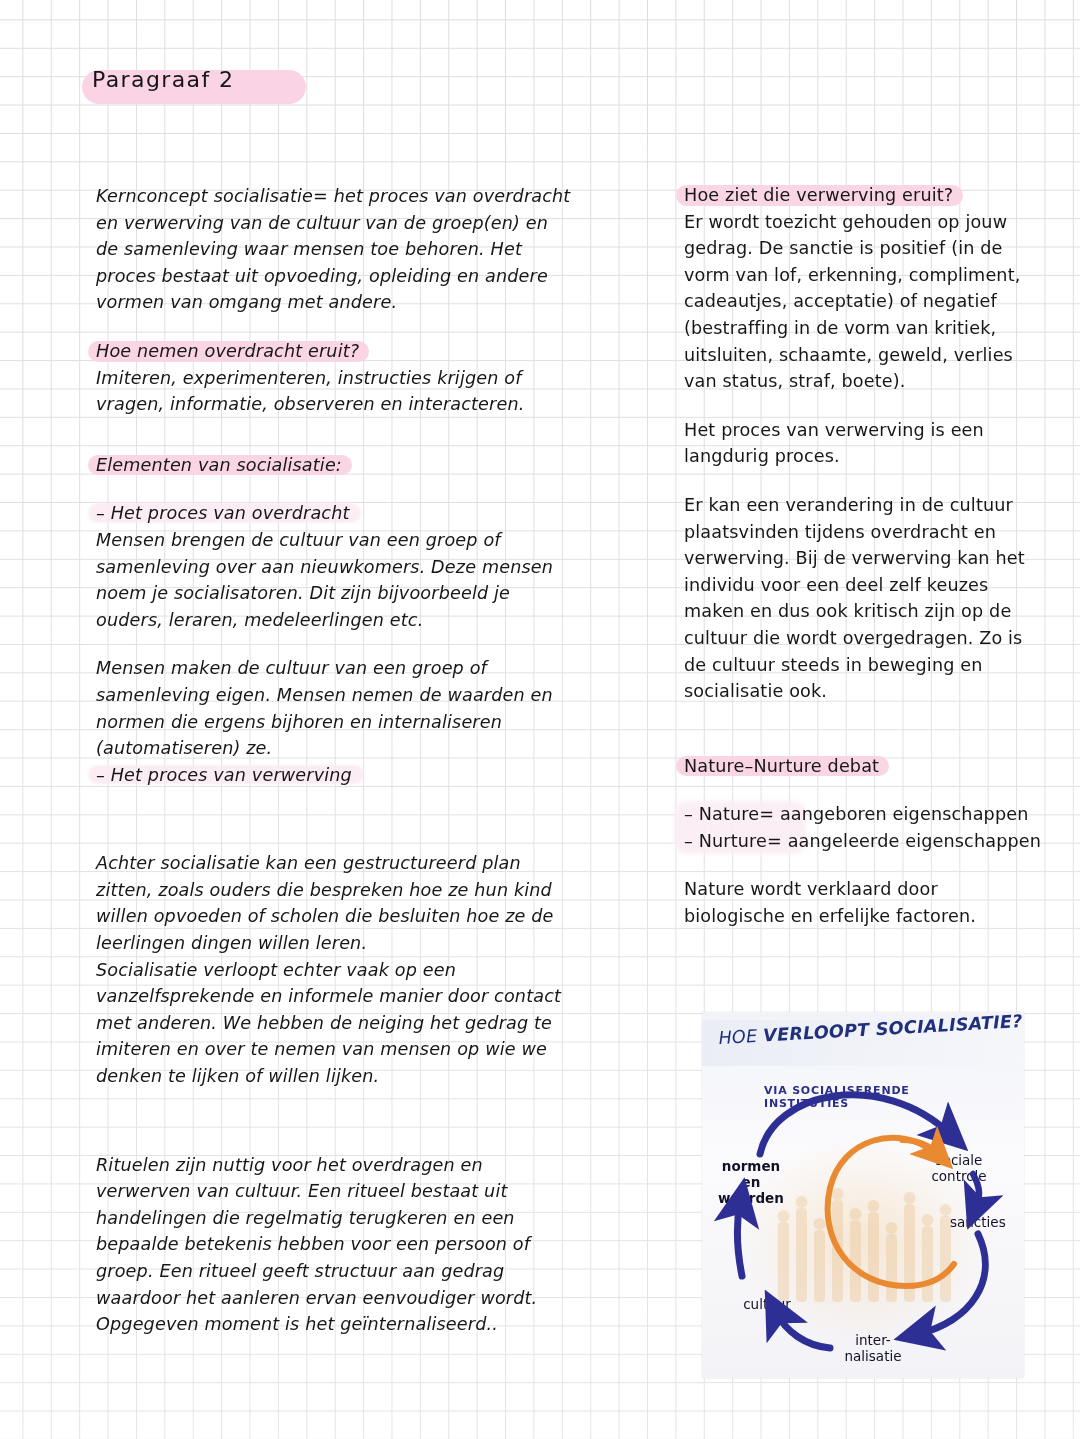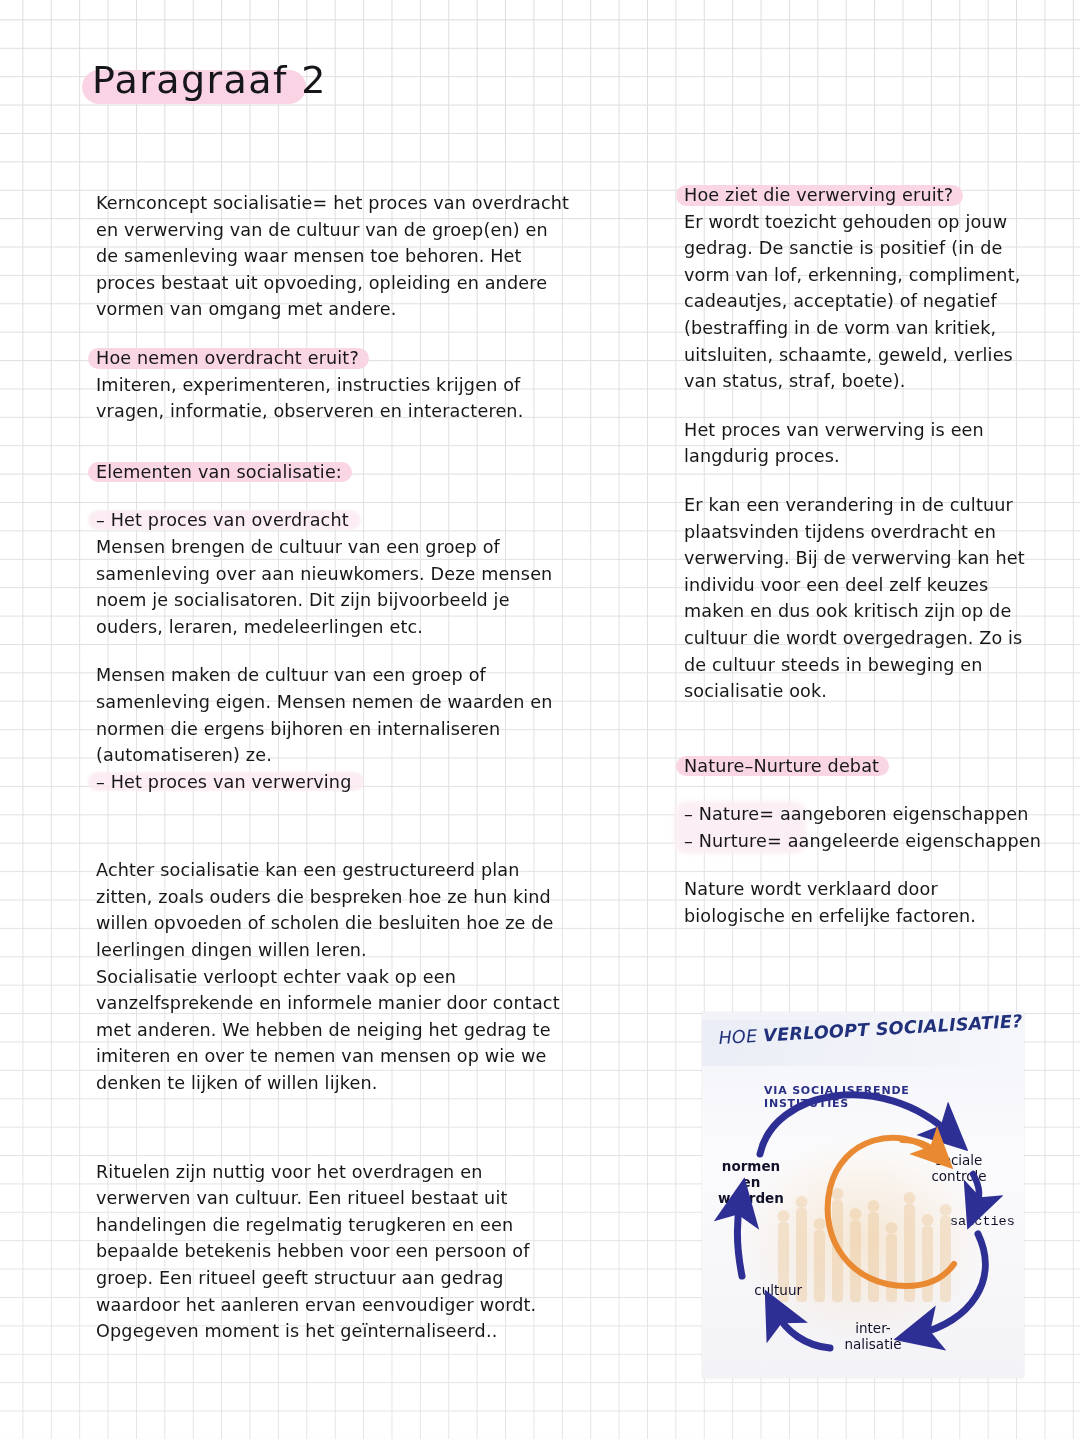--- a/index.html
+++ b/index.html
@@ -58,34 +58,35 @@
     top: 12px;
     width: 224px;
     height: 34px;
     background: #fad4e4;
     border-radius: 17px;
     filter: blur(0.6px);
     z-index: -1;
   }
   #page-title {
     font-family: "DejaVu Sans", sans-serif;
-    font-size: 38px;
+    font-size: 22px;
     line-height: 44px;
     color: #16161a;
     letter-spacing: 1.4px;
     font-weight: 400;
   }
 
   
   #col-left {
     position: absolute;
     left: 96px;
-    top: 190px;
+    top: 183px;
     width: 530px;
     z-index: 2;
+    font-style: italic;
   }
   #col-right {
     position: absolute;
     left: 684px;
     top: 182px;
     width: 380px;
     z-index: 2;
   }
 
   .block { position: relative; }
@@ -198,23 +199,23 @@
     position: absolute;
     font-family: "DejaVu Sans", sans-serif;
     font-size: 13.5px;
     line-height: 16px;
     color: #11112a;
     text-align: center;
     white-space: pre-line;
   }
   #lab-normen { left: 14px; top: 146px; width: 70px; font-weight: bold; }
   #lab-sociale { left: 220px; top: 140px; width: 74px; }
-  #lab-sancties { left: 248px; top: 202px; width: 70px; text-align: left; font-family: Liberation Mono, monospace; }
-  #lab-inter { left: 126px; top: 308px; width: 90px; }
-  #lab-cultuur { left: 30px; top: 270px; width: 70px; text-align: right; }
+  #lab-sancties { left: 248px; top: 202px; width: 70px; text-align: left; }
+  #lab-inter { left: 126px; top: 320px; width: 90px; }
+  #lab-cultuur { left: 30px; top: 284px; width: 70px; text-align: center; }
   #lab-via {
     position: absolute;
     left: 62px;
     top: 72px;
     width: 200px;
     font-family: "DejaVu Sans", sans-serif;
     font-size: 11px;
     letter-spacing: 0.8px;
     font-weight: 700;
     color: #2a2f86;

